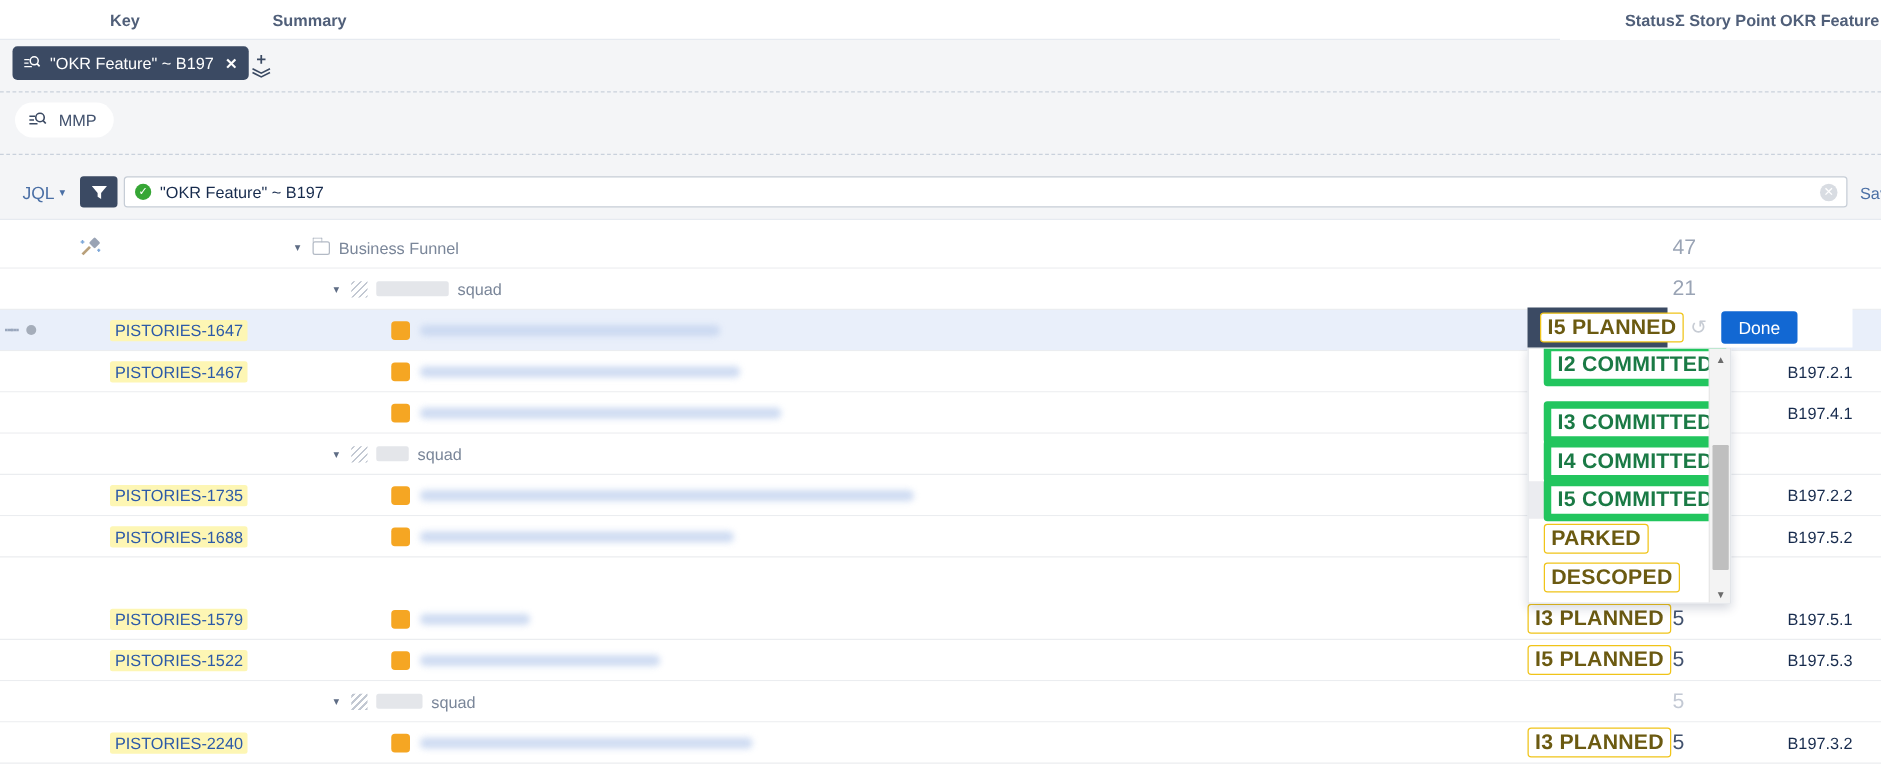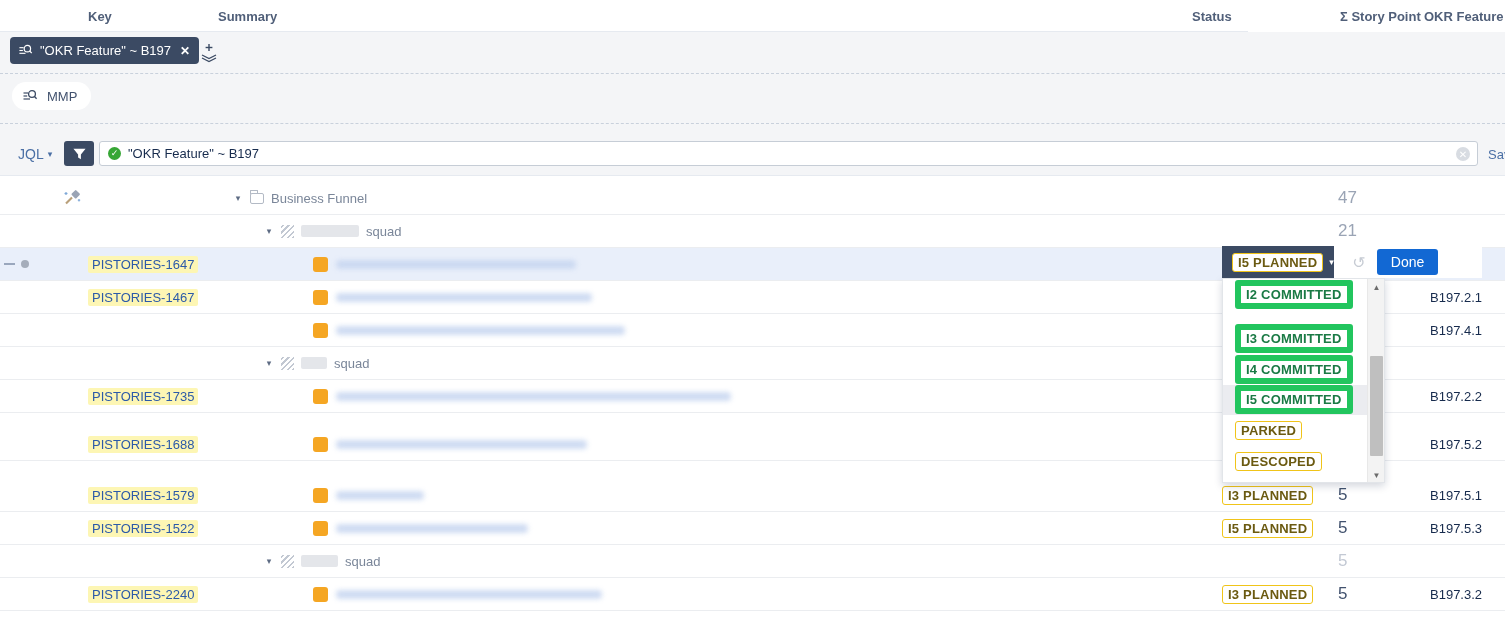--- a/index.html
+++ b/index.html
@@ -19,21 +19,21 @@
     position: absolute; left:0; top:0; width:1248px; height:32px;
     background:#ffffff; border-bottom:1px solid #e6eaf0;
   }
   .colhead .ch {
     position:absolute; top:9px;
     font-size:13px; font-weight:bold; color:#505f79;
     white-space:nowrap;
   }
   .ch-key      { left:88px; }
   .ch-summary  { left:218px; }
-  .ch-status   { left:1192px; }
+  .ch-status   { left:1300px; }
   .ch-points   { left:1340px; }
   .ch-okr      { left:1424px; }
 
   
   .filterzone {
     position:absolute; left:0; top:32px; width:1505px; height:100px;
     background:#f4f5f7;
   }
   .tokenrow {
     position:absolute; left:0; top:0; width:1505px; height:42px;
@@ -151,21 +151,21 @@
     background: linear-gradient(90deg,#c7d6f0,#c7d6f0);
     filter: blur(2.6px); opacity:.85;
   }
 
   .c-status { left:1222px; width:110px; }
   .c-points { left:1338px; width:40px; justify-content:flex-start; color:#42526e; font-size:17px; }
   .c-points.muted { color:#b3bac5; }
   .c-okr { left:1430px; width:75px; color:#172b4d; font-size:13px; }
 
   .badge {
-    display:inline-block; font-size:13px; font-weight:bold;
+    display:inline-block; font-size:17px; font-weight:bold;
     padding:1px 5px; border-radius:3px; white-space:nowrap;
     letter-spacing:.2px;
   }
   .badge.planned   { color:#6b5a11; border:1px solid #f0c419; background:#ffffff; }
   .badge.committed { color:#1a7a45; border:6px solid #22c55e; background:#ffffff; }
   .badge.onwhite   { background:#ffffff; }
 
   
   .editbar {
     position:absolute; left:1222px; top:246px; width:260px; height:32px;
@@ -379,21 +379,21 @@
           <span class="keypill">PISTORIES-1735</span>
         </div>
         <div class="cell c-summary">
           <span class="issue-ic"></span>
           <span class="blurline" style="width:395px"></span>
         </div>
         <div class="cell c-status"></div>
         <div class="cell c-points"></div>
         <div class="cell c-okr">B197.2.2</div>
       </div>
-      <div class="row" style="top: 252px; height: 33px;">
+      <div class="row" style="top: 237px; height: 33px;">
         <div class="cell c-wand"></div>
         <div class="cell c-key">
           <span class="keypill">PISTORIES-1688</span>
         </div>
         <div class="cell c-summary">
           <span class="issue-ic"></span>
           <span class="blurline" style="width:251px"></span>
         </div>
         <div class="cell c-status"></div>
         <div class="cell c-points"></div>

